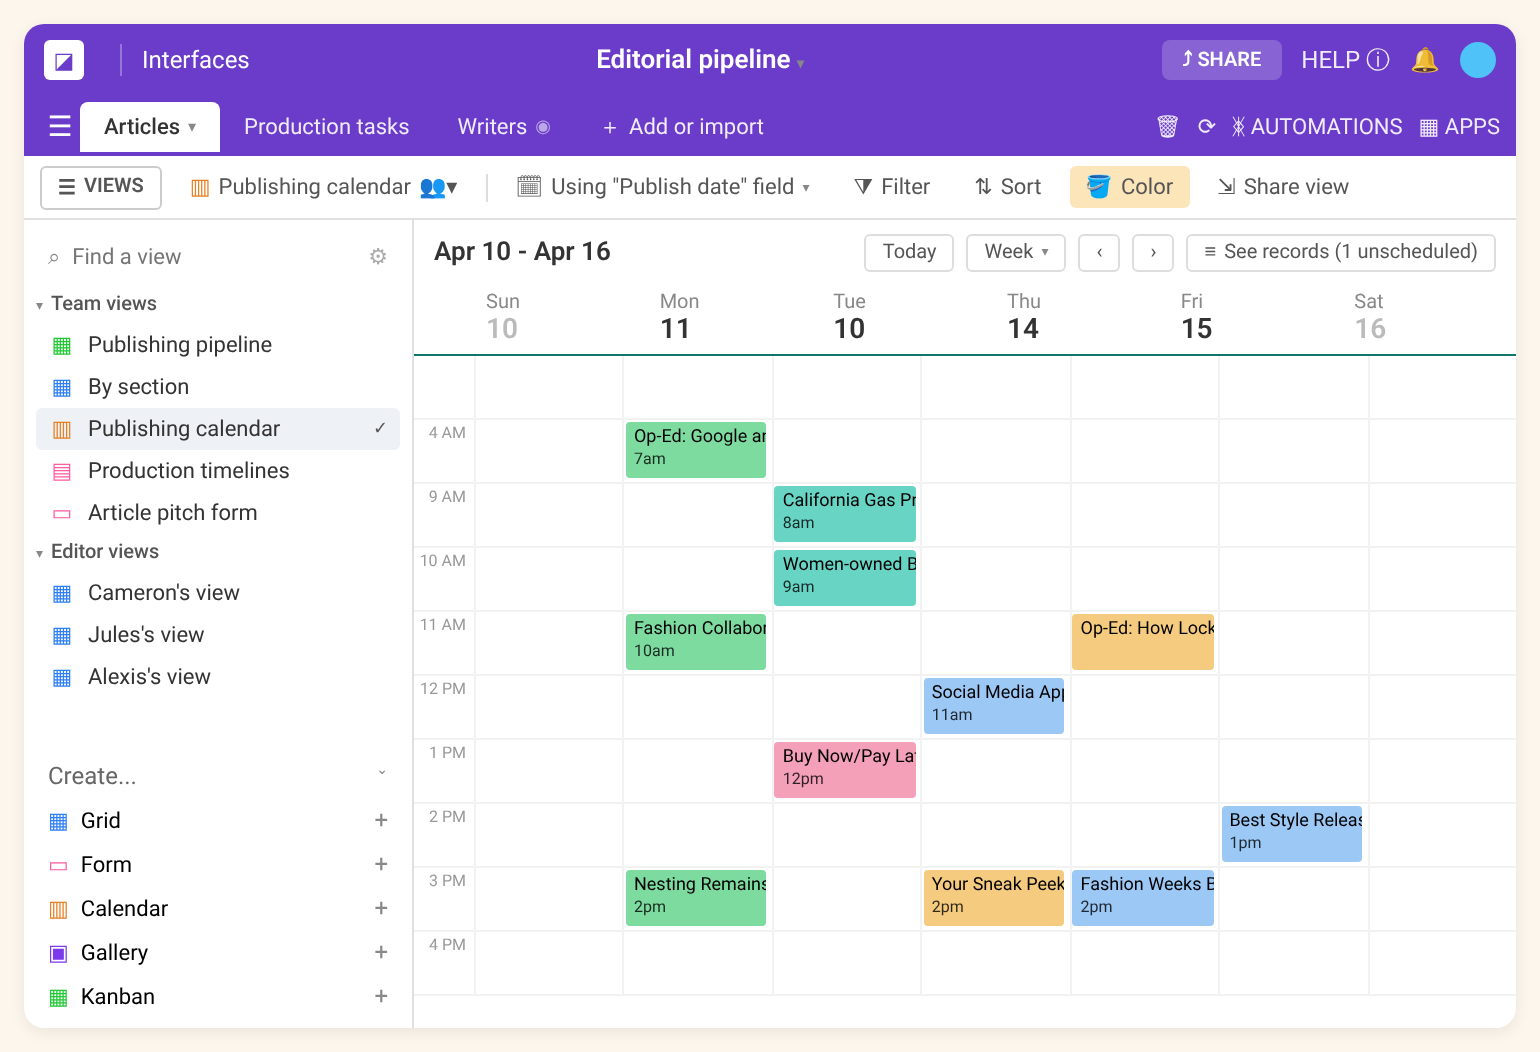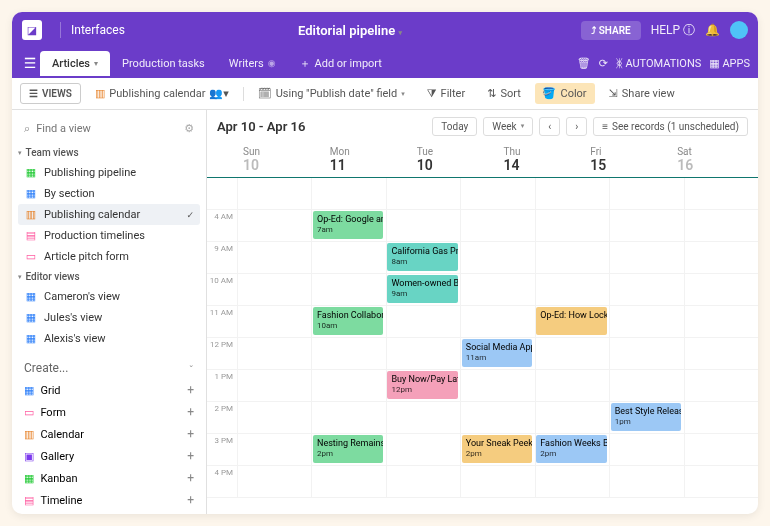--- a/index.html
+++ b/index.html
@@ -31,21 +31,21 @@
 .sidebar{width:195px;border-right:1px solid #e0e0e0;padding:8px 6px;font-size:11px;overflow-y:auto}
 .sb-search{display:flex;align-items:center;padding:4px 6px;color:#888;margin-bottom:8px}
 .sb-search input{border:none;outline:none;font-size:11px;flex:1;margin-left:6px}
 .sb-gear{color:#aaa;cursor:pointer}
 .sb-group{margin:4px 0;font-size:10px;color:#555;font-weight:500;display:flex;align-items:center;gap:4px;cursor:pointer}
 .sb-item{display:flex;align-items:center;padding:4px 6px;border-radius:3px;cursor:pointer;gap:6px;color:#333}
 .sb-item.sel{background:#eef1f5}
 .sb-item .ico{width:14px;text-align:center;font-size:11px}
 .sb-item .check{margin-left:auto;font-size:9px;color:#555}
 .i-blue{color:#2d7ff9}.i-green{color:#20c933}.i-orange{color:#e67e22}.i-pink{color:#ff5ca1}.i-purple{color:#7c3aed}
-.sb-create{margin-top:8px;font-size:12px;color:#666;display:flex;align-items:flex-start;padding:4px 6px}
+.sb-create{margin-top:28px;font-size:12px;color:#666;display:flex;align-items:flex-start;padding:4px 6px}
 .sb-create .chev{margin-left:auto}
 .sb-citem{display:flex;align-items:center;padding:4px 6px;gap:6px;font-size:11px;cursor:pointer}
 .sb-citem .plus{margin-left:auto;color:#888;font-size:12px}
 .calendar{flex:1;display:flex;flex-direction:column;overflow:hidden}
 .calhead{height:32px;display:flex;align-items:center;padding:0 10px;font-size:11px;gap:6px}
 .calhead-title{font-weight:600;font-size:13px;color:#333}
 .calhead-spacer{flex:1}
 .calbtn{border:1px solid #ddd;padding:3px 8px;border-radius:3px;cursor:pointer;color:#555;font-size:10px;display:flex;align-items:center;gap:4px}
 .dayhead{display:flex;border-bottom:1px solid #0f766e;padding-left:30px}
 .daycol{flex:1;padding:4px 6px;font-size:10px;color:#888}

